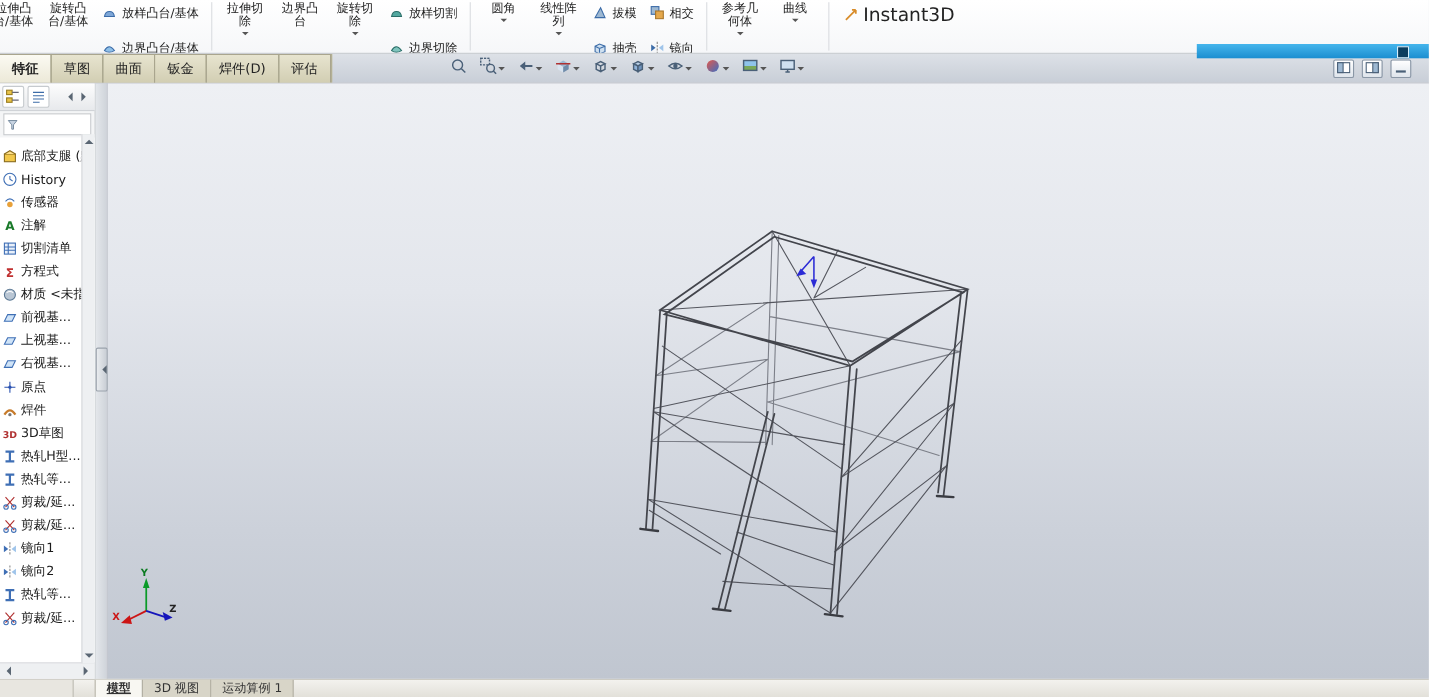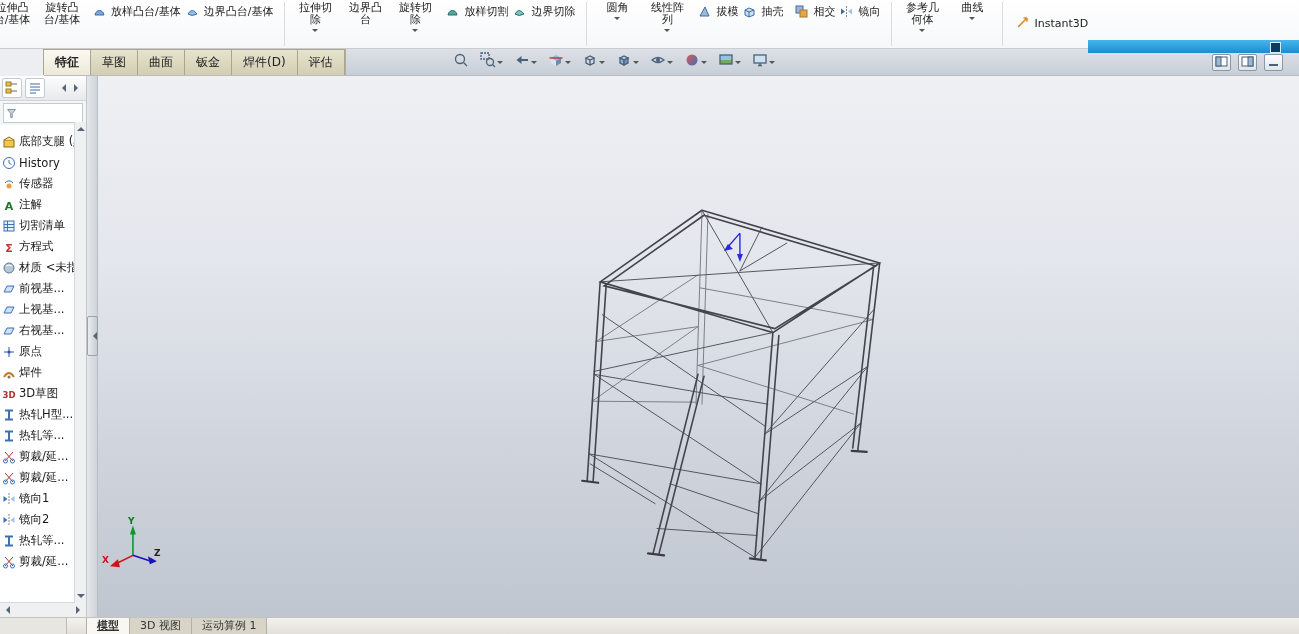--- a/index.html
+++ b/index.html
@@ -12,37 +12,37 @@
   .ribbon{height:48px;background:linear-gradient(#ffffff,#f6f7f9);
           border-bottom:1px solid #c9ccd1;display:flex;align-items:flex-start;
           overflow:hidden;flex:0 0 48px;position:relative;}
   .rb-big{display:flex;flex-direction:column;align-items:center;width:50px;
           padding-top:2px;cursor:default;}
   .rb-big:first-child{margin-left:-13px;}
   .rb-big .lbl{font-size:11px;line-height:12px;text-align:center;width:42px;
                word-break:break-all;color:#222;}
   .caret{width:0;height:0;border:3px solid transparent;border-top-color:#555;
          margin-top:3px;}
-  .rb-stack{display:flex;flex-direction:row;gap:5px;padding:4px 6px 0 6px;}
+  .rb-stack{display:flex;flex-direction:column;gap:17px;padding:4px 6px 0 6px;}
   .rb-small{display:flex;align-items:center;gap:4px;font-size:11px;
             white-space:nowrap;color:#222;}
   .rb-small .icon,.rb-toggle .icon{width:14px;height:14px;display:inline-flex;}
   .rb-sep{width:1px;align-self:stretch;background:#dadce0;margin:2px 5px;}
-  .rb-toggle{display:flex;align-items:center;gap:4px;font-size:11px;
-             padding:16px 8px 0 8px;color:#222;white-space:nowrap;}
+  .rb-toggle{display:flex;align-items:center;gap:4px;font-size:17px;
+             padding:4px 8px 0 8px;color:#222;white-space:nowrap;}
 
   
   .blue-strip{position:absolute;left:1088px;top:40px;width:211px;height:13px;
               background:linear-gradient(#45b5ec,#1b8ed0);z-index:30;}
   .blue-strip .dot{position:absolute;right:18px;top:2px;width:9px;height:9px;
                    background:#0b3d5e;border:1px solid #d5eefc;}
 
   
   .tabrow{height:26px;flex:0 0 26px;display:flex;align-items:stretch;
-          background:linear-gradient(#dde1e7,#c8ced7);border-bottom:1px solid #b7bcc4;margin-left:44px;}
+          background:linear-gradient(#dde1e7,#c8ced7);border-bottom:1px solid #b7bcc4;}
   .tabs{display:flex;background:#cfcbb0;border-right:1px solid #b2ae94;}
   .tab{padding:4px 11px 3px 11px;font-size:12px;color:#222;
        border:1px solid #a9a58e;border-bottom:none;margin-left:-1px;
        background:linear-gradient(#e7e4cf,#d2ceb3);white-space:nowrap;cursor:default;}
   .tab.active{background:linear-gradient(#fbfaf2,#ece9d8);font-weight:bold;}
   .headsup{display:flex;align-items:center;gap:7px;margin-left:105px;}
   .hico{display:flex;align-items:center;gap:1px;padding:1px 2px;border-radius:2px;}
   .winbtns{margin-left:auto;display:flex;gap:7px;align-items:center;margin-right:16px;}
   .winbtn{width:17px;height:15px;border:1px solid #8a97a6;border-radius:2px;
           background:linear-gradient(#ffffff,#dfe5ec);display:flex;

